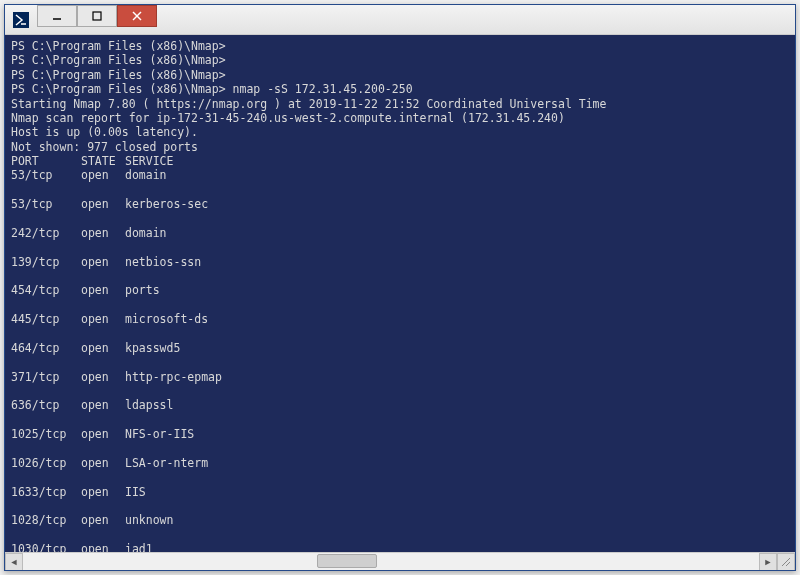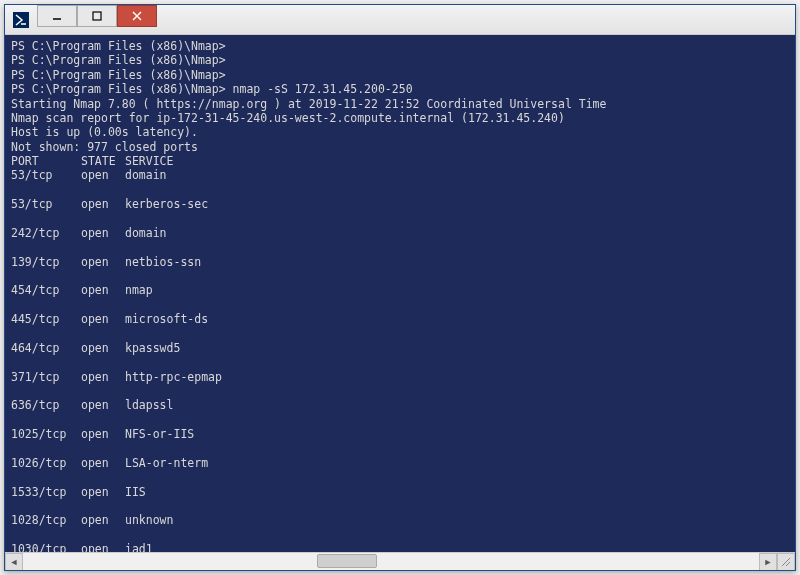--- a/index.html
+++ b/index.html
@@ -170,28 +170,28 @@
 <span>PS C:\Program Files (x86)\Nmap&gt;</span>
 <span>PS C:\Program Files (x86)\Nmap&gt; nmap -sS 172.31.45.200-250</span>
 <span>Starting Nmap 7.80 ( https://nmap.org ) at 2019-11-22 21:52 Coordinated Universal Time</span>
 <span>Nmap scan report for ip-172-31-45-240.us-west-2.compute.internal (172.31.45.240)</span>
 <span>Host is up (0.00s latency).</span>
 <span>Not shown: 977 closed ports</span>
 <span class="port-row"><span class="col-port">PORT</span><span class="col-state">STATE</span><span class="col-svc">SERVICE</span></span><span class="port-row"><span class="col-port">53/tcp</span><span class="col-state">open</span><span class="col-svc">domain</span></span>
 <span class="port-row"><span class="col-port">53/tcp</span><span class="col-state">open</span><span class="col-svc">kerberos-sec</span></span>
 <span class="port-row"><span class="col-port">242/tcp</span><span class="col-state">open</span><span class="col-svc">domain</span></span>
 <span class="port-row"><span class="col-port">139/tcp</span><span class="col-state">open</span><span class="col-svc">netbios-ssn</span></span>
-<span class="port-row"><span class="col-port">454/tcp</span><span class="col-state">open</span><span class="col-svc">nmap</span></span>
+<span class="port-row"><span class="col-port">454/tcp</span><span class="col-state">open</span><span class="col-svc">ports</span></span>
 <span class="port-row"><span class="col-port">445/tcp</span><span class="col-state">open</span><span class="col-svc">microsoft-ds</span></span>
 <span class="port-row"><span class="col-port">464/tcp</span><span class="col-state">open</span><span class="col-svc">kpasswd5</span></span>
 <span class="port-row"><span class="col-port">371/tcp</span><span class="col-state">open</span><span class="col-svc">http-rpc-epmap</span></span>
 <span class="port-row"><span class="col-port">636/tcp</span><span class="col-state">open</span><span class="col-svc">ldapssl</span></span>
 <span class="port-row"><span class="col-port">1025/tcp</span><span class="col-state">open</span><span class="col-svc">NFS-or-IIS</span></span>
 <span class="port-row"><span class="col-port">1026/tcp</span><span class="col-state">open</span><span class="col-svc">LSA-or-nterm</span></span>
-<span class="port-row"><span class="col-port">1533/tcp</span><span class="col-state">open</span><span class="col-svc">IIS</span></span>
+<span class="port-row"><span class="col-port">1633/tcp</span><span class="col-state">open</span><span class="col-svc">IIS</span></span>
 <span class="port-row"><span class="col-port">1028/tcp</span><span class="col-state">open</span><span class="col-svc">unknown</span></span>
 <span class="port-row"><span class="col-port">1030/tcp</span><span class="col-state">open</span><span class="col-svc">iad1</span></span>
 
 
 
 
 
 
 
 

